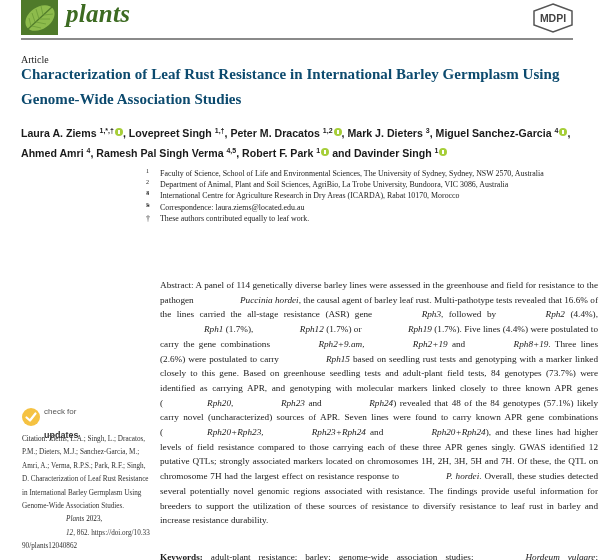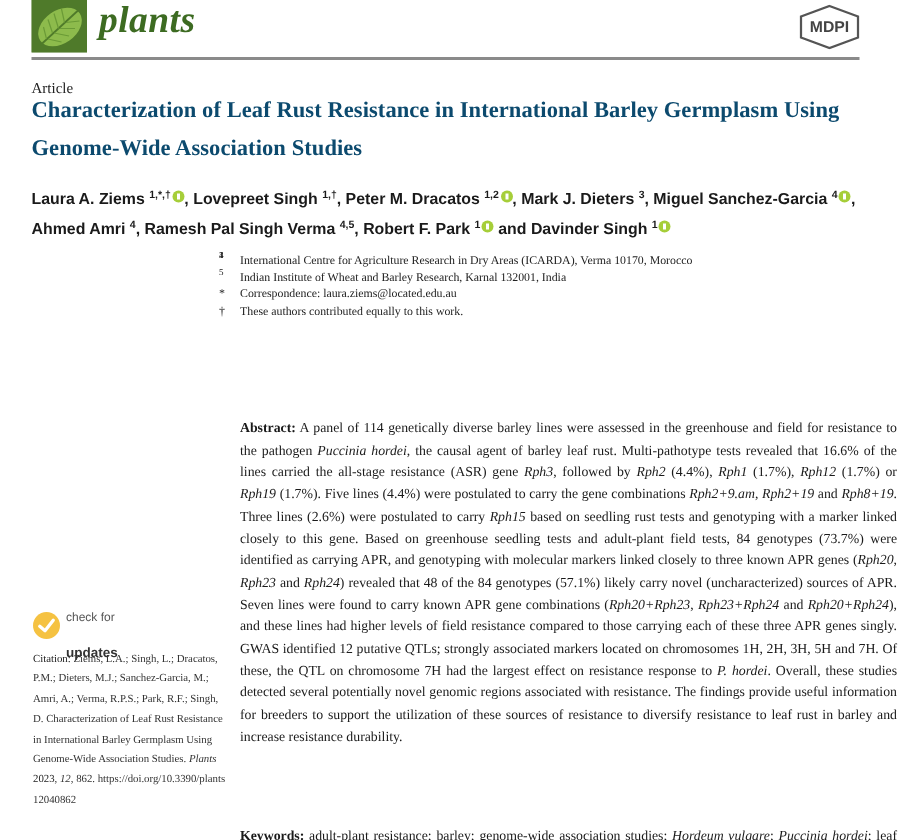--- a/index.html
+++ b/index.html
@@ -14,30 +14,30 @@
   .title { position: absolute; left: 21px; top: 62px; width: 575px; font-family: "Liberation Serif", serif; font-weight: bold; font-size: 15px; line-height: 25px; color: #0c4a6e; letter-spacing: 0.05px; }
   .authors { position: absolute; left: 21px; top: 122px; width: 575px; font-family: Liberation Sans, sans-serif; font-weight: bold; font-size: 10.6px; line-height: 17px; color: #1a1a1a; }
   .authors sup { font-size: 7px; font-weight: bold; vertical-align: 4px; }
   .orcid { display: inline-block; width: 8px; height: 8px; border-radius: 50%; background: #a6ce39; vertical-align: 1px; margin-left: 1px; position: relative; }
   .orcid::after { content: ""; position: absolute; left: 3px; top: 2px; width: 2px; height: 4px; background: #fff; }
   .affils { position: absolute; left: 146px; top: 168px; width: 450px; font-family: "Liberation Serif", serif; font-size: 7.9px; line-height: 11.2px; color: #222; }
   .affil { position: relative; padding-left: 14px; }
   .affil .num { position: absolute; left: 0; top: -2px; font-size: 6px; }
   .affil .sym { position: absolute; left: 0; top: 0; font-size: 8px; }
   .abstract { position: absolute; left: 160px; top: 278px; width: 438px; font-family: "Liberation Serif", serif; font-size: 9.2px; line-height: 14.7px; color: #1a1a1a; text-align: justify; }
-  .abstract b { font-weight: bold; }
+  .abstract b { font-weight: normal; }
   .keywords { position: absolute; left: 160px; top: 550px; width: 438px; font-family: "Liberation Serif", serif; font-size: 9.2px; line-height: 14.7px; color: #1a1a1a; text-align: justify; }
   .cfu { position: absolute; left: 22px; top: 406px; width: 90px; height: 24px; text-decoration: underline; }
   .cfu-icon { position: absolute; left: 0; top: 2px; width: 18px; height: 18px; border-radius: 50%; background: #f5c242; }
   .cfu-icon svg { width: 18px; height: 18px; display: block; }
   .cfu-text1 { position: absolute; left: 22px; top: 1px; font-family: "Liberation Sans", sans-serif; font-size: 8px; color: #555; line-height: 9px; }
   .cfu-text2 { position: absolute; left: 22px; top: 24px; font-family: "Liberation Sans", sans-serif; font-size: 9px; font-weight: bold; color: #333; line-height: 10px; }
   .citation { position: absolute; left: 22px; top: 433px; width: 130px; font-family: "Liberation Serif", serif; font-size: 7.2px; line-height: 13.4px; color: #333; }
   .citation b { font-weight: normal; color: #222; }
-  i { font-style: italic; }
+  i { font-style: italic; margin-left: 44px; }
 </style>
 </head>
 <body>
 
 <div class="header">
   <div class="logo-box">
     <svg viewBox="0 0 37 35">
       <rect width="37" height="35" fill="#4f7a2a"></rect>
       <ellipse cx="19" cy="18" rx="16" ry="11" transform="rotate(-35 19 18)" fill="#8dbb4c"></ellipse>
       <path d="M6 30 L31 7" stroke="#4f7a2a" stroke-width="1.2"></path>
@@ -60,26 +60,27 @@
   </svg>
   <div class="header-rule"></div>
 </div>
 
 <div class="article-type">Article</div>
 <div class="title">Characterization of Leaf Rust Resistance in International Barley Germplasm Using Genome-Wide Association Studies</div>
 
 <div class="authors" id="authors"><span>Laura A. Ziems </span><sup>1,*,†</sup><span class="orcid"></span>, <span>Lovepreet Singh </span><sup>1,†</sup>, <span>Peter M. Dracatos </span><sup>1,2</sup><span class="orcid"></span>, <span>Mark J. Dieters </span><sup>3</sup>, <span>Miguel Sanchez-Garcia </span><sup>4</sup><span class="orcid"></span>, <span>Ahmed Amri </span><sup>4</sup>, <span>Ramesh Pal Singh Verma </span><sup>4,5</sup>, <span>Robert F. Park </span><sup>1</sup><span class="orcid"></span> and <span>Davinder Singh </span><sup>1</sup><span class="orcid"></span></div>
 
 <div class="affils" id="affils">
-    <div class="affil"><span class="num">1</span></div>
+    <div class="affil"><span class="num">1</span><span>Faculty of Science, School of Life and Environmental Sciences, The University of Sydney, Sydney, NSW 2570, Australia</span></div>
+    <div class="affil"><span class="num">2</span><span>Department of Animal, Plant and Soil Sciences, AgriBio, La Trobe University, Bundoora, VIC 3086, Australia</span></div>
     <div class="affil"><span class="num">3</span></div>
-    <div class="affil"><span class="num">4</span><span>International Centre for Agriculture Research in Dry Areas (ICARDA), Verma 10170, Morocco</span></div>
-    <div class="affil"><span class="num">5</span><span>Indian Institute of Wheat and Barley Research, Karnal 132001, India</span></div>
+    <div class="affil"><span class="num">4</span><span>International Centre for Agriculture Research in Dry Areas (ICARDA), Rabat 10170, Morocco</span></div>
+    <div class="affil"><span class="num">5</span></div>
     <div class="affil"><span class="sym">*</span><span>Correspondence: laura.ziems@located.edu.au</span></div>
-    <div class="affil"><span class="sym">†</span><span>These authors contributed equally to this work.</span></div>
+    <div class="affil"><span class="sym">†</span><span>These authors contributed equally to leaf work.</span></div>
   </div>
 
 <div class="abstract">
   <b>Abstract:</b><span id="abstract-body"><span> A panel of 114 genetically diverse barley lines were assessed in the greenhouse and field for resistance to the pathogen </span><i>Puccinia hordei</i><span>, the causal agent of barley leaf rust. Multi-pathotype tests revealed that 16.6% of the lines carried the all-stage resistance (ASR) gene </span><i>Rph3</i><span>, followed by </span><i>Rph2</i><span> (4.4%), </span><i>Rph1</i><span> (1.7%), </span><i>Rph12</i><span> (1.7%) or </span><i>Rph19</i><span> (1.7%).  Five lines (4.4%) were postulated to carry the gene combinations </span><i>Rph2+9.am</i><span>, </span><i>Rph2+19</i><span> and </span><i>Rph8+19</i><span>. Three lines (2.6%) were postulated to carry </span><i>Rph15</i><span> based on seedling rust tests and genotyping with a marker linked closely to this gene.  Based on greenhouse seedling tests and adult-plant field tests, 84 genotypes (73.7%) were identified as carrying APR, and genotyping with molecular markers linked closely to three known APR genes (</span><i>Rph20</i><span>, </span><i>Rph23</i><span> and </span><i>Rph24</i><span>) revealed that 48 of the 84 genotypes (57.1%) likely carry novel (uncharacterized) sources of APR. Seven lines were found to carry known APR gene combinations (</span><i>Rph20+Rph23</i><span>, </span><i>Rph23+Rph24</i><span> and </span><i>Rph20+Rph24</i><span>), and these lines had higher levels of field resistance compared to those carrying each of these three APR genes singly. GWAS identified 12 putative QTLs; strongly associated markers located on chromosomes 1H, 2H, 3H, 5H and 7H. Of these, the QTL on chromosome 7H had the largest effect on resistance response to </span><i>P. hordei</i><span>. Overall, these studies detected several potentially novel genomic regions associated with resistance. The findings provide useful information for breeders to support the utilization of these sources of resistance to diversify resistance to leaf rust in barley and increase resistance durability.</span></span>
 </div>
 
 <div class="keywords">
   <b>Keywords:</b><span id="keywords-body"><span> adult-plant resistance; barley; genome-wide association studies; </span><i>Hordeum vulgare</i><span>; </span><i>Puccinia hordei</i><span>; leaf rust; </span><i>Rph</i></span>
 </div>
 

